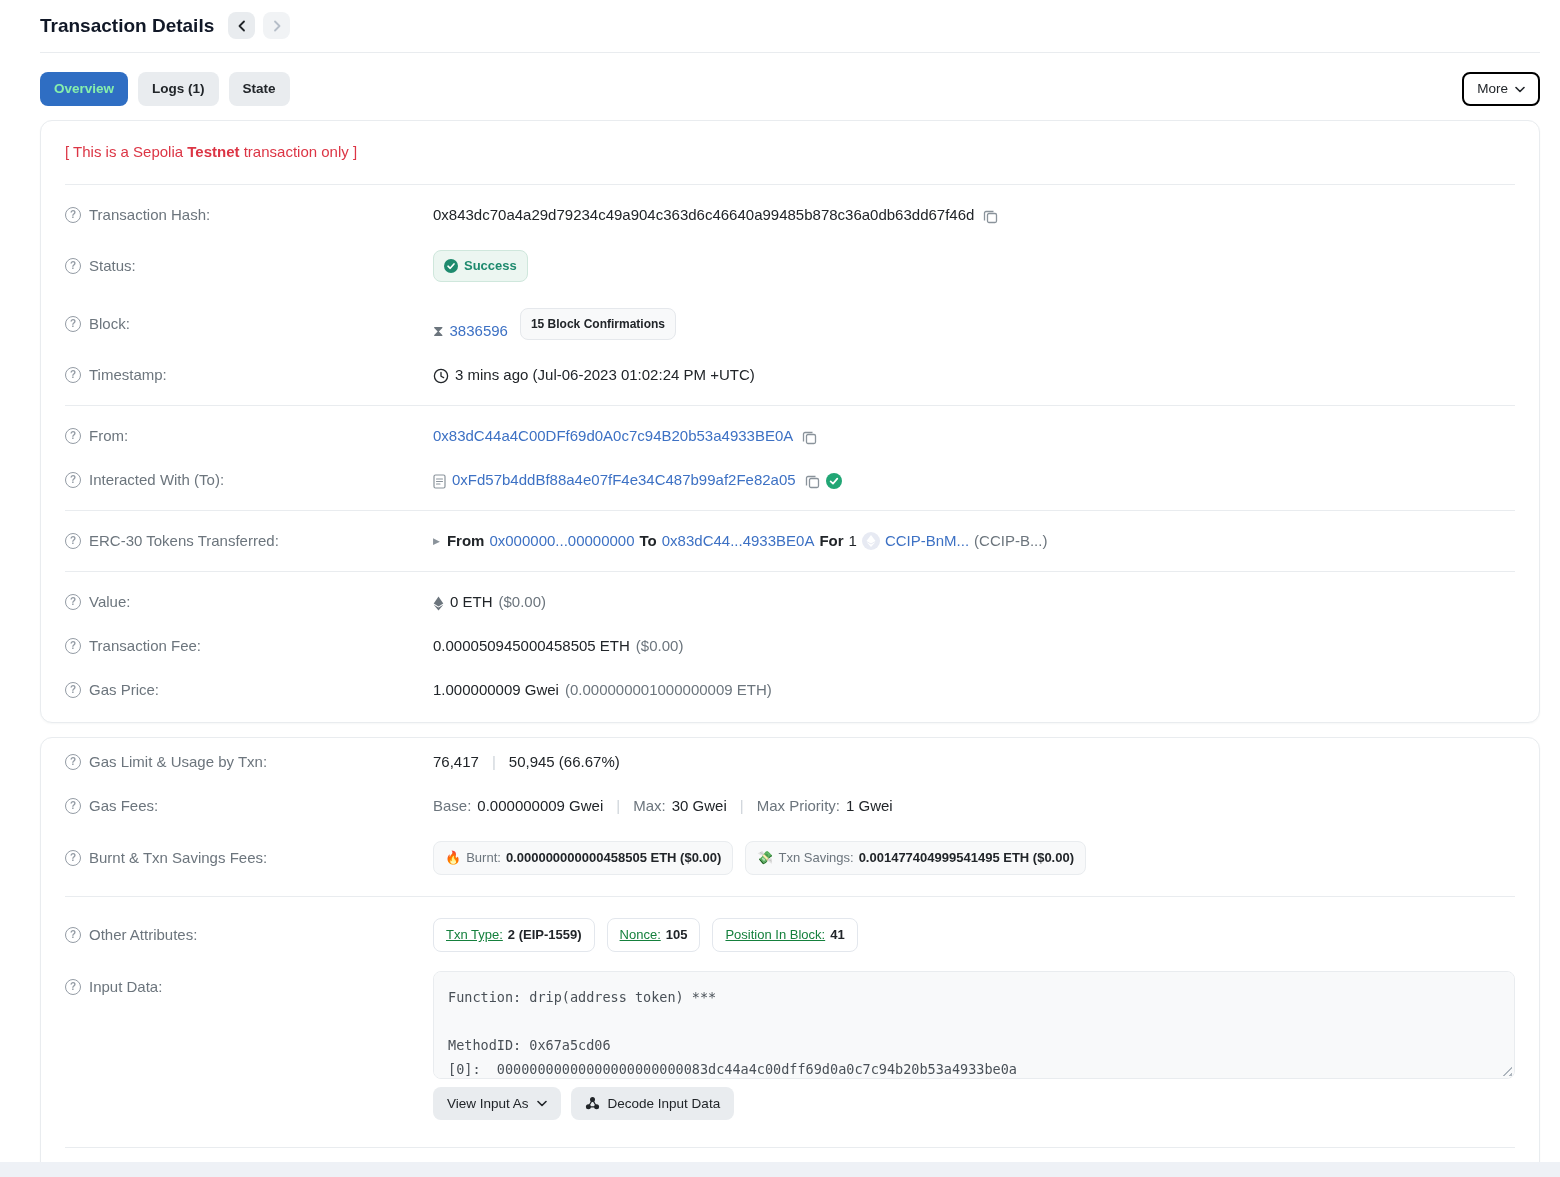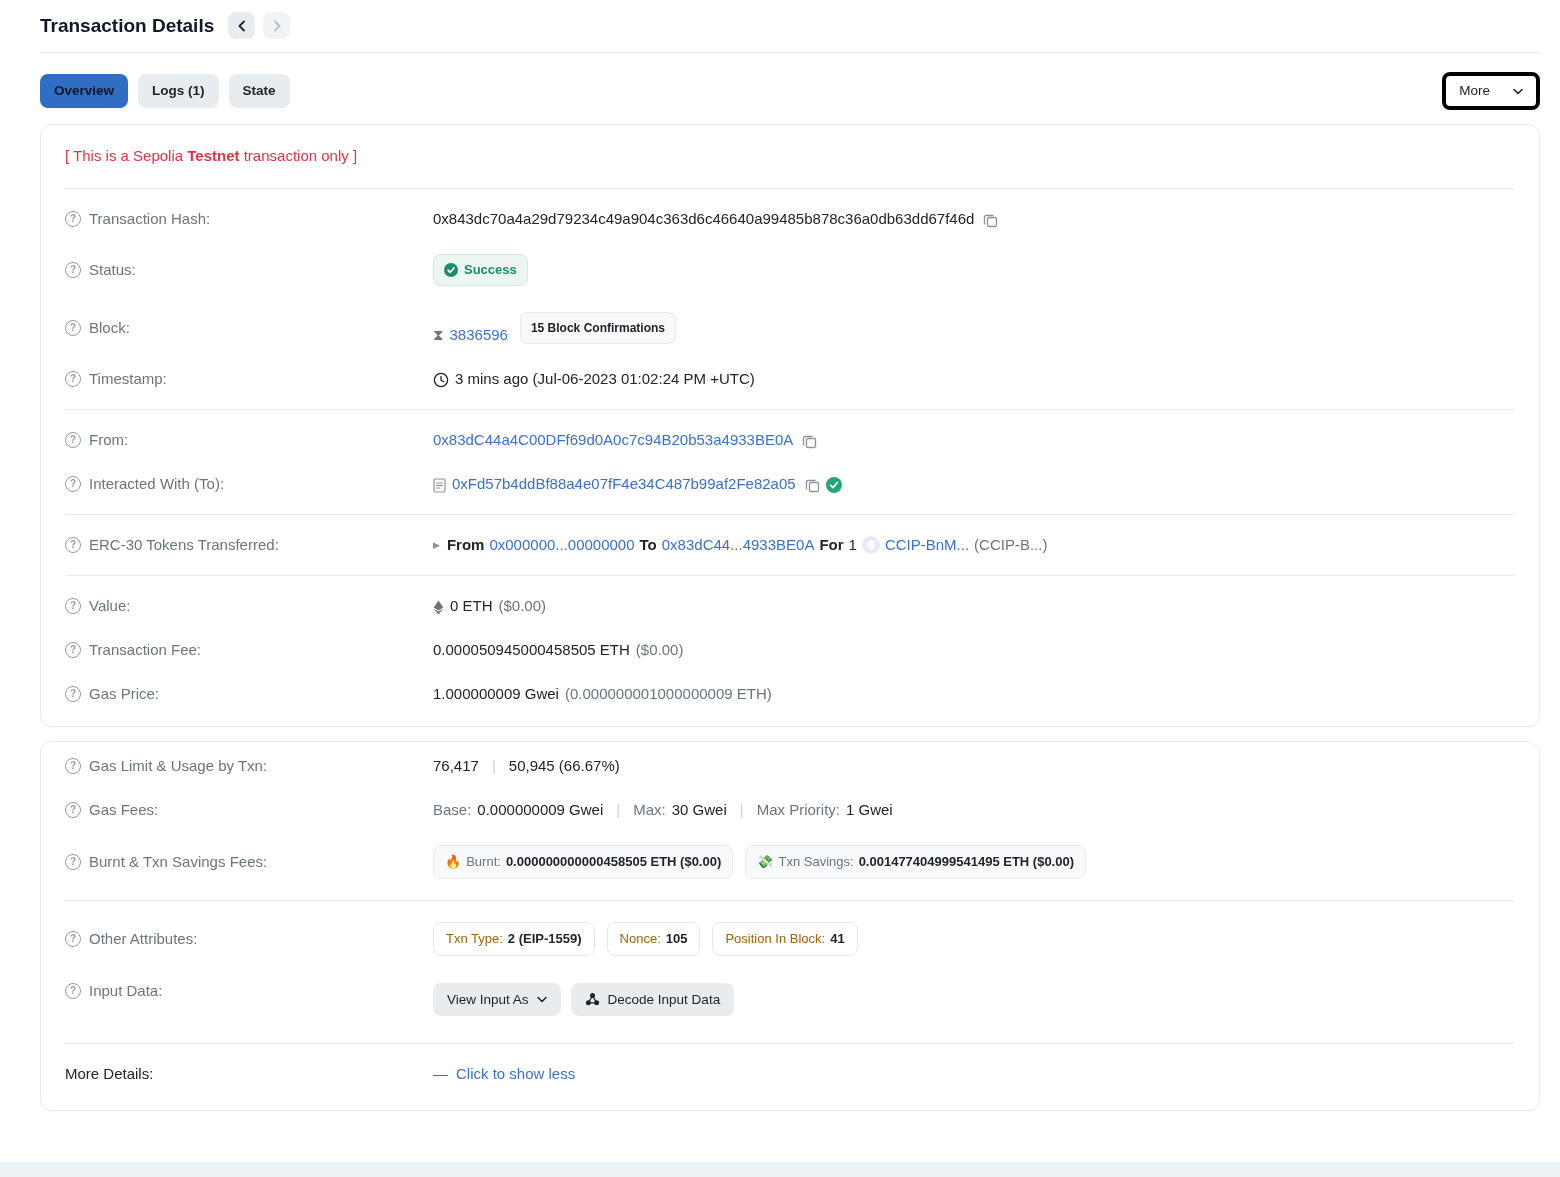--- a/index.html
+++ b/index.html
@@ -15,22 +15,22 @@
   .header { display:flex; align-items:center; gap:8px; padding:12px 0 13px; border-bottom:1px solid #e9ecef; }
   .page-title { font-size:19px; font-weight:700; color:#111827; margin-right:6px;text-align:center; }
   .nav-btn { width:27px; height:27px; border-radius:8px; background:#e9ecef; display:inline-flex; align-items:center; justify-content:center; cursor:pointer; }
   .nav-btn svg { display:block; }
   .nav-btn.disabled { background:#f1f3f5; }
 
   
   .tabs-row { display:flex; align-items:center; justify-content:space-between; margin:19px 0 0; }
   .tabs { display:flex; gap:10px; }
   .tab { padding:8px 14px; border-radius:8px; background:#e9ecef; color:#212529; font-size:13.5px; font-weight:600; cursor:pointer; }
-  .tab.active { background:#2f6ec3; color:#0f172a; }
-  .more-btn { background:#ffffff; border:4px solid #000000; border-radius:8px; padding:6px 13px; font-size:13.5px; font-weight:500; display:inline-flex; align-items:center; gap:23px; cursor:pointer; color:#212529; }
+  .tab.active { background:#2f6ec3; color:#86efac; }
+  .more-btn { background:#ffffff; border:2px solid #000000; border-radius:8px; padding:6px 13px; font-size:13.5px; font-weight:500; display:inline-flex; align-items:center; gap:7px; cursor:pointer; color:#212529; }
 
   
   .card { border:1px solid #e9ecef; border-radius:12px; background:#fff; box-shadow:0 1px 2px rgba(30,41,59,.04); padding:8px 24px 10px; margin-top:14px; }
   .card2 { padding-top:2px; padding-bottom:14px; }
   .divider { border-top:1px solid #e9ecef; margin:8px 0; }
 
   .notice { padding:14px 0 15px; color:#dc3545; font-size:15px; }
   .notice b { font-weight:700; }
 
   .row { display:flex; align-items:center; padding:13px 0; }
@@ -43,21 +43,21 @@
   .sep { color:#ced4da; padding:0 7px; }
   a.link { color:#3d71c4; text-decoration:none; cursor:pointer; }
   .copy-btn { display:inline-flex; cursor:pointer; margin-left:3px; }
 
   .badge-success { display:inline-flex; align-items:center; gap:6px; background:#ecf6f1; border:1px solid #cfe7dc; color:#1e8a6e; border-radius:8px; padding:6px 10px; font-size:13px; font-weight:600; }
   .badge-confirm { background:#f8f9fa; border:1px solid #e5e8ec; border-radius:8px; padding:6px 10px; font-size:12px; font-weight:700; color:#212529; margin-left:6px; }
   .fee-badge { display:inline-flex; align-items:center; gap:5px; background:#f8f9fa; border:1px solid #e9ecef; border-radius:8px; padding:7px 11px; font-size:13px; }
   .fee-badge .lbl { color:#6c757d; }
   .fee-badge .val { font-weight:700; color:#212529; }
   .attr-badge { display:inline-flex; align-items:center; gap:5px; background:#fff; border:1px solid #e3e7ed; border-radius:8px; padding:7px 12px; font-size:13px; }
-  .attr-badge .lbl { color:#a16207; }
+  .attr-badge .lbl { color:#15803d;text-decoration:underline; }
   .attr-badge .val { font-weight:700; color:#212529; }
   .emoji { font-size:13px; }
 
   .hourglass { font-family:"DejaVu Sans", sans-serif; color:#6c757d; font-size:15px; }
   .tri { font-family:"DejaVu Sans", sans-serif; color:#8a939b; font-size:9px; margin-right:2px; }
   .bold { font-weight:700; }
   .token-icon { width:18px; height:18px; border-radius:50%; background:#e7eaf3; display:inline-flex; align-items:center; justify-content:center; }
 
   .input-box { position:relative; flex:1; background:#f8f9fa; border:1px solid #e9ecef; border-radius:8px; padding:13px 14px; font-family:"DejaVu Sans Mono", monospace; font-size:13.5px; line-height:24px; color:#495057; white-space:pre-wrap; height:108px; overflow:auto; }
   .input-box::after { content:""; position:absolute; right:2px; bottom:2px; width:10px; height:10px;
@@ -352,20 +352,24 @@
         </span>
       </div>
     </div>
 
     <div class="row top" style="padding-top:6px;">
       <div class="row-label" style="padding-top:7px;">
         <span class="q-icon">?</span>
         <span>Input Data:</span>
       </div>
       <div style="flex:1;">
+        <div class="input-box">Function: drip(address token) ***
+
+MethodID: 0x67a5cd06
+[0]:  00000000000000000000000083dc44a4c00dff69d0a0c7c94b20b53a4933be0a</div>
         <div class="input-actions">
           <button class="btn-light">
             <span>View Input As</span>
             <svg width="10" height="7" viewBox="0 0 10 7">
                 <path d="M1 1.5 L5 5.5 L9 1.5" fill="none" stroke="#212529" stroke-width="1.6" stroke-linecap="round" stroke-linejoin="round"></path>
               </svg>
           </button>
           <button class="btn-light">
             <svg width="15" height="15" viewBox="0 0 15 15">
                 <circle cx="7.5" cy="3.6" r="2.5" fill="#212529"></circle>

